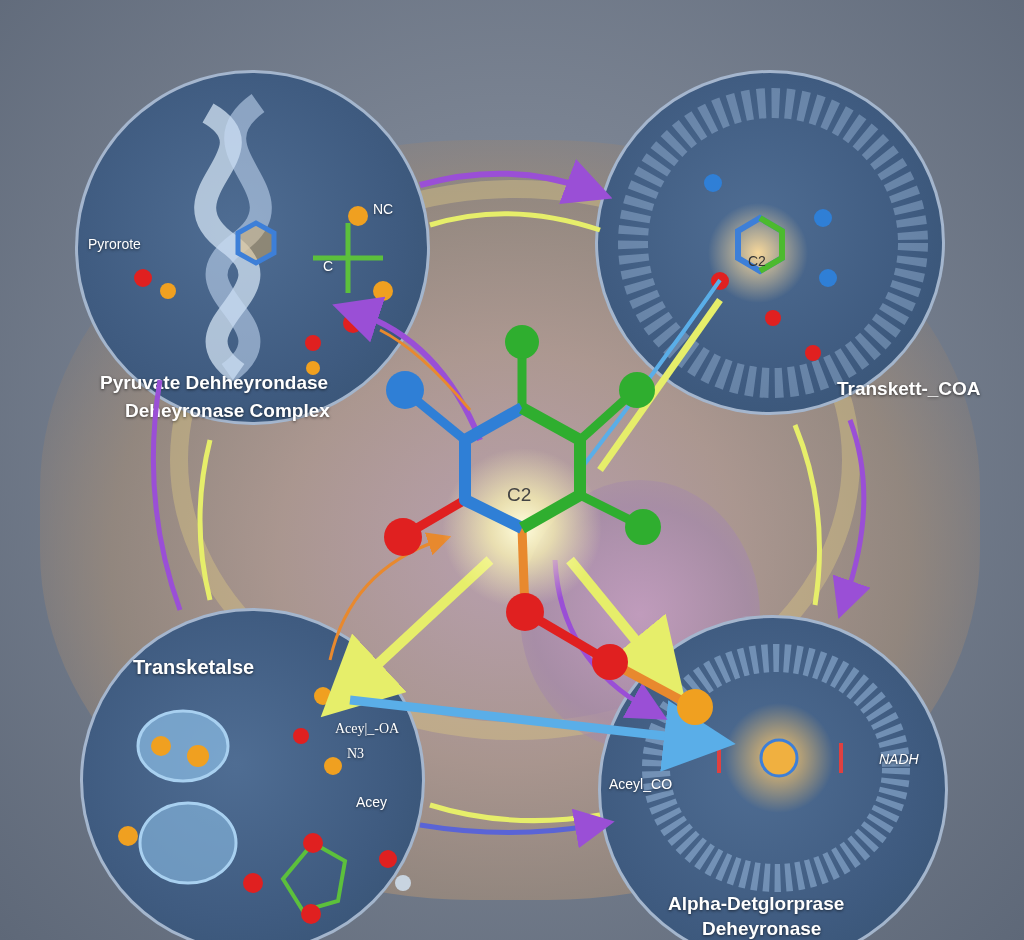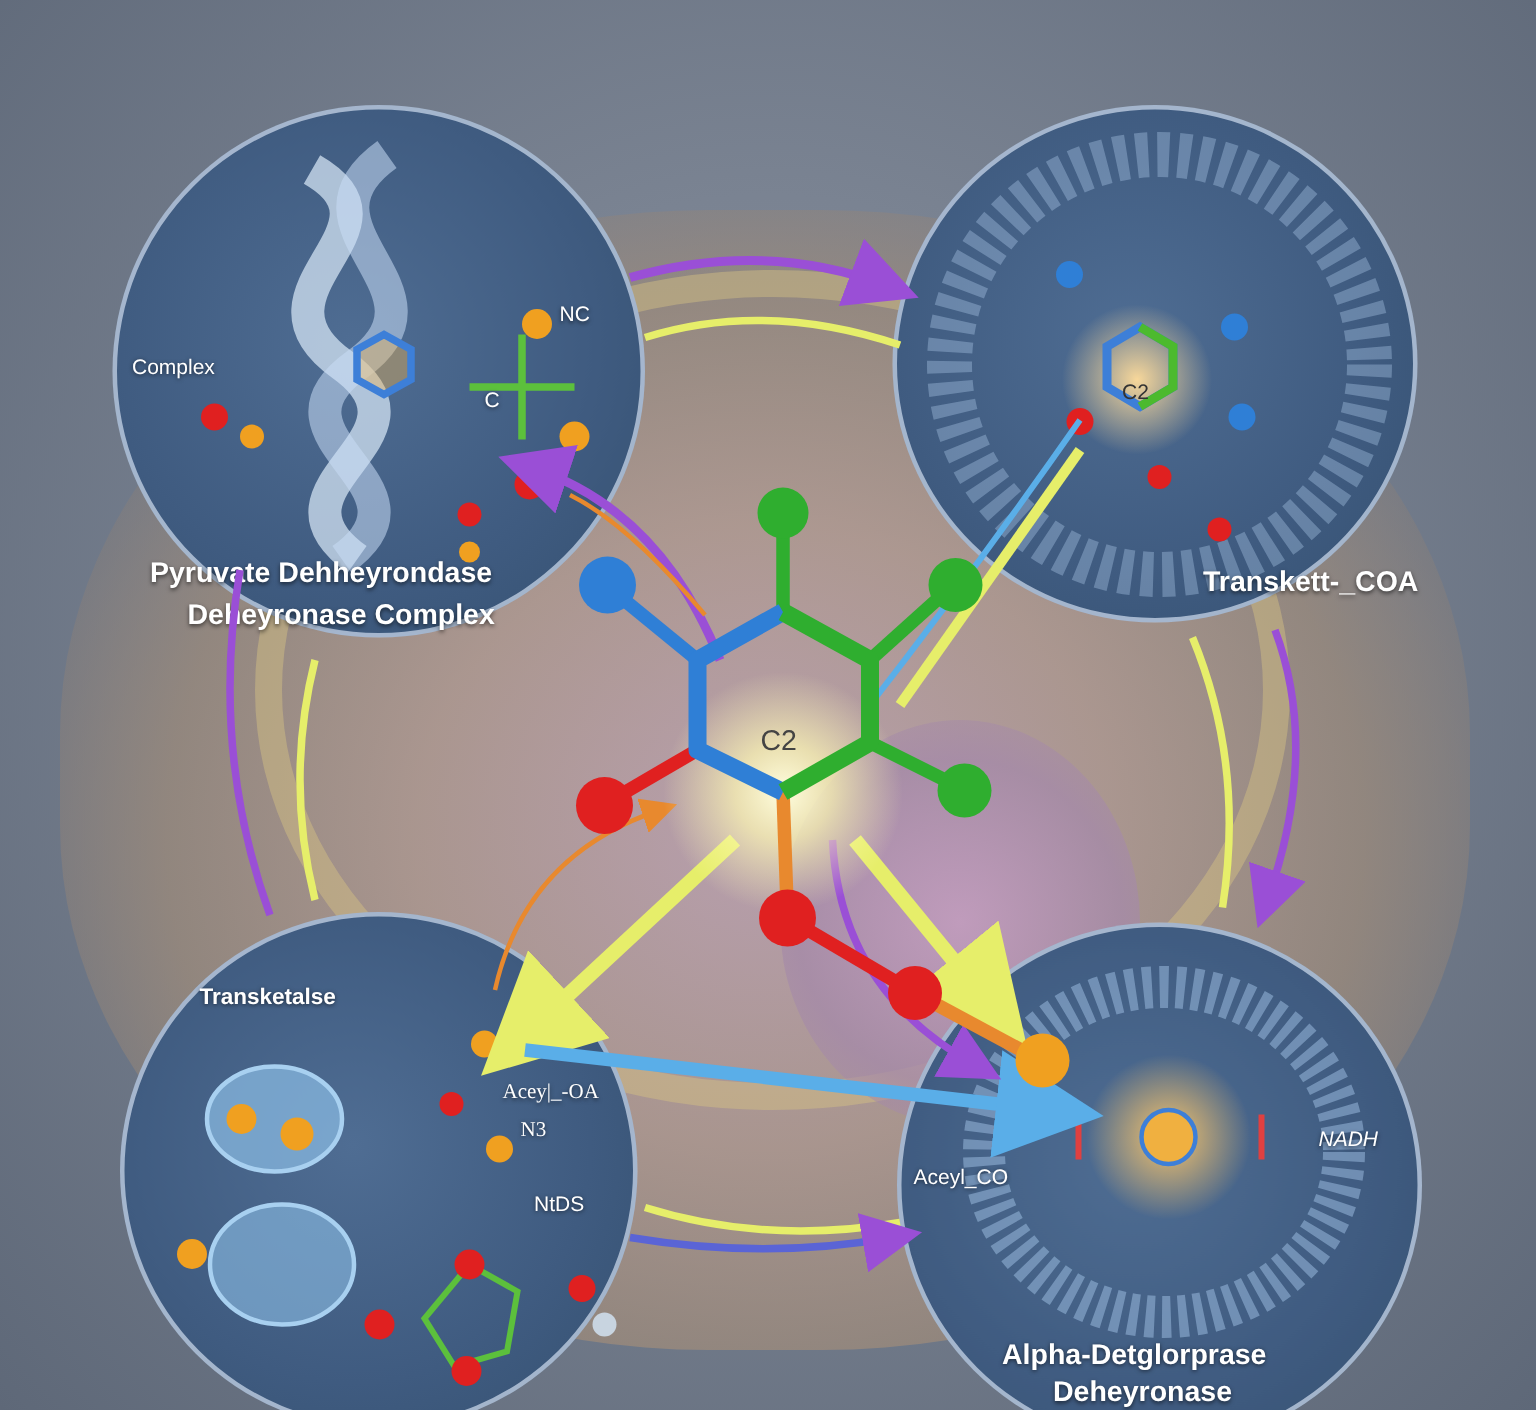--- a/index.html
+++ b/index.html
@@ -40,21 +40,21 @@
     <circle cx="65" cy="205" r="9" fill="#e02020"></circle>
       <circle cx="90" cy="218" r="8" fill="#f0a020"></circle>
     <line x1="270" y1="150" x2="270" y2="220" stroke="#5cc03c" stroke-width="5"></line>
     <line x1="235" y1="185" x2="305" y2="185" stroke="#5cc03c" stroke-width="5"></line>
     <circle cx="280" cy="143" r="10" fill="#f0a020"></circle>
       <circle cx="305" cy="218" r="10" fill="#f0a020"></circle>
     <circle cx="275" cy="250" r="10" fill="#e02020"></circle>
       <circle cx="235" cy="270" r="8" fill="#e02020"></circle>
     <circle cx="235" cy="295" r="7" fill="#f0a020"></circle>
   </svg>
-  <div class="label small" style="left:10px;top:163px;">Complex</div>
+  <div class="label small" style="left:10px;top:163px;">Pyrorote</div>
   <div class="label small" style="left:295px;top:128px;">NC</div>
   <div class="label small" style="left:245px;top:185px;">C</div>
 </div>
 <div class="label title" style="left:100px;top:372px;">Pyruvate Dehheyrondase</div>
 <div class="label title" style="left:125px;top:400px;">Deheyronase Complex</div>
 
 <div class="panel p-tr">
   <svg width="350" height="345">
     <circle cx="175" cy="170" r="140" fill="none" stroke="rgba(180,210,240,0.35)" stroke-width="30" stroke-dasharray="8 6"></circle>
     <radialGradient id="glow1">
@@ -66,43 +66,43 @@
     <polyline points="162,145 184,158 184,185 162,198" stroke="#4cba2e" stroke-width="6" fill="none"></polyline>
     <circle cx="115" cy="110" r="9" fill="#2f7fd6"></circle>
       <circle cx="225" cy="145" r="9" fill="#2f7fd6"></circle>
     <circle cx="230" cy="205" r="9" fill="#2f7fd6"></circle>
       <circle cx="122" cy="208" r="9" fill="#e02020"></circle>
     <circle cx="175" cy="245" r="8" fill="#e02020"></circle>
       <circle cx="215" cy="280" r="8" fill="#e02020"></circle>
   </svg>
   <div class="label small" style="left:150px;top:180px;color:#333;text-shadow:none;">C2</div>
 </div>
-<div class="label title" style="left:802px;top:378px;text-align:right;">Transkett-_COA</div>
+<div class="label title" style="left:837px;top:378px;text-align:right;">Transkett-_COA</div>
 
 <div class="panel p-bl">
   <svg width="345" height="345">
     <ellipse cx="100" cy="135" rx="45" ry="35" fill="rgba(140,190,230,0.7)" stroke="#a8d0f0" stroke-width="3"></ellipse>
     <circle cx="78" cy="135" r="10" fill="#f0a020"></circle>
       <circle cx="115" cy="145" r="11" fill="#f0a020"></circle>
     <ellipse cx="105" cy="232" rx="48" ry="40" fill="rgba(140,190,230,0.6)" stroke="#a8d0f0" stroke-width="3"></ellipse>
     <circle cx="45" cy="225" r="10" fill="#f0a020"></circle>
     <circle cx="240" cy="85" r="9" fill="#f0a020"></circle>
       <circle cx="218" cy="125" r="8" fill="#e02020"></circle>
     <circle cx="250" cy="155" r="9" fill="#f0a020"></circle>
     <polygon points="230,232 262,250 255,290 220,300 200,268" fill="none" stroke="#5cc03c" stroke-width="4"></polygon>
     <circle cx="230" cy="232" r="10" fill="#e02020"></circle>
       <circle cx="170" cy="272" r="10" fill="#e02020"></circle>
     <circle cx="228" cy="303" r="10" fill="#e02020"></circle>
       <circle cx="305" cy="248" r="9" fill="#e02020"></circle>
     <circle cx="320" cy="272" r="8" fill="#c8d4e0"></circle>
   </svg>
-  <div class="label" style="left:50px;top:45px;font-size:15px;">Transketalse</div>
+  <div class="label" style="left:50px;top:45px;font-size:20px;">Transketalse</div>
   <div class="label small" style="left:252px;top:110px;font-family:Liberation Serif, serif;">Acey|_-OA</div>
   <div class="label small" style="left:264px;top:135px;font-family:Liberation Serif, serif;">N3</div>
-  <div class="label small" style="left:273px;top:183px;">NtDS</div>
+  <div class="label small" style="left:273px;top:183px;">Acey</div>
 </div>
 
 <div class="panel p-br">
   <svg width="350" height="350">
     <ellipse cx="175" cy="150" rx="120" ry="110" fill="none" stroke="rgba(170,205,240,0.45)" stroke-width="28" stroke-dasharray="6 5"></ellipse>
     <radialGradient id="glow2">
         <stop offset="0" stop-color="#f6c36a"></stop>
         <stop offset="1" stop-color="rgba(246,195,106,0)"></stop>
       </radialGradient>
     <circle cx="178" cy="140" r="55" fill="url(#glow2)"></circle>

